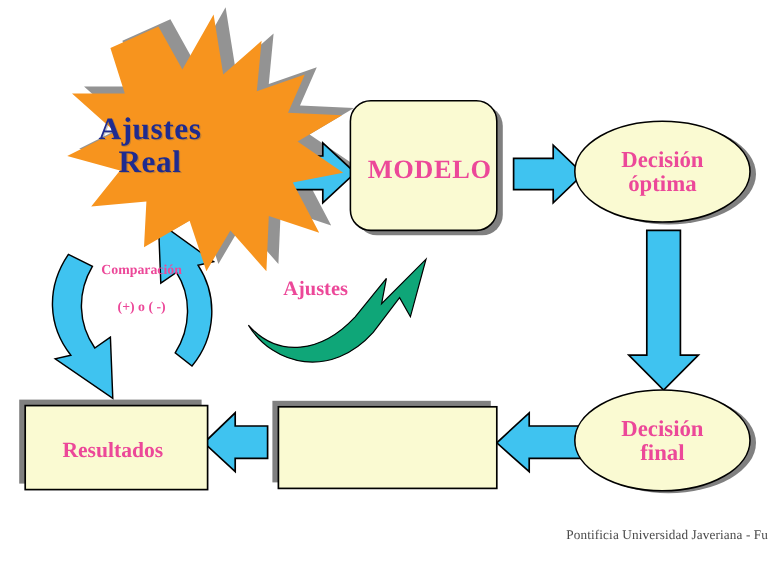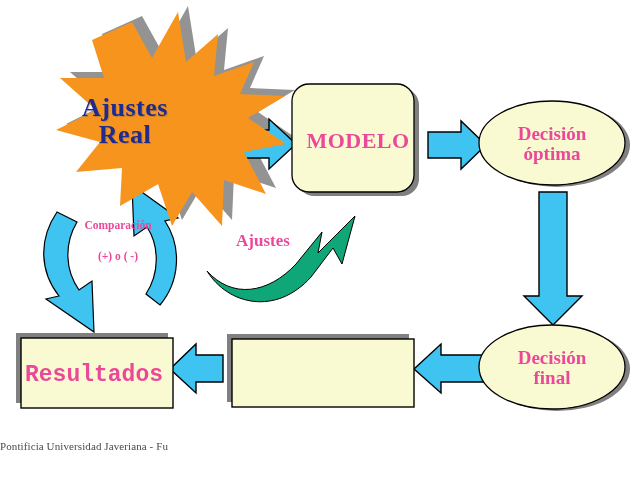--- a/index.html
+++ b/index.html
@@ -56,38 +56,37 @@
   #label-decision-final {
     left: 478px; top: 340px; width: 148px; height: 56px;
     font-size: 19px;
   }
   #label-implementacion {
     left: 230px; top: 360px; width: 184px; height: 30px;
     font-size: 19px;
   }
   #label-resultados {
     left: 18px; top: 360px; width: 152px; height: 30px;
-    font-size: 23px;
-    font-family: Liberation Mono, monospace;
+    font-size: 18px;
   }
   #label-ajustes {
     left: 218px; top: 229px; width: 90px; height: 24px;
     font-size: 17px;
   }
   #label-comparacion {
     left: 56px; top: 246px; width: 124px; height: 34px;
     font-size: 11.5px;
     line-height: 1.35;
     align-items: flex-end;
   }
   #footer-text {
     position: absolute;
     left: 0; top: 440px;
     width: 640px;
-    text-align: left;
+    text-align: right;
     font-family: "Liberation Serif", serif;
     font-size: 11px;
     color: #4a4a4a;
     letter-spacing: 0.1px;
   }
 </style>
 </head>
 <body>
 
 <div id="canvas">

